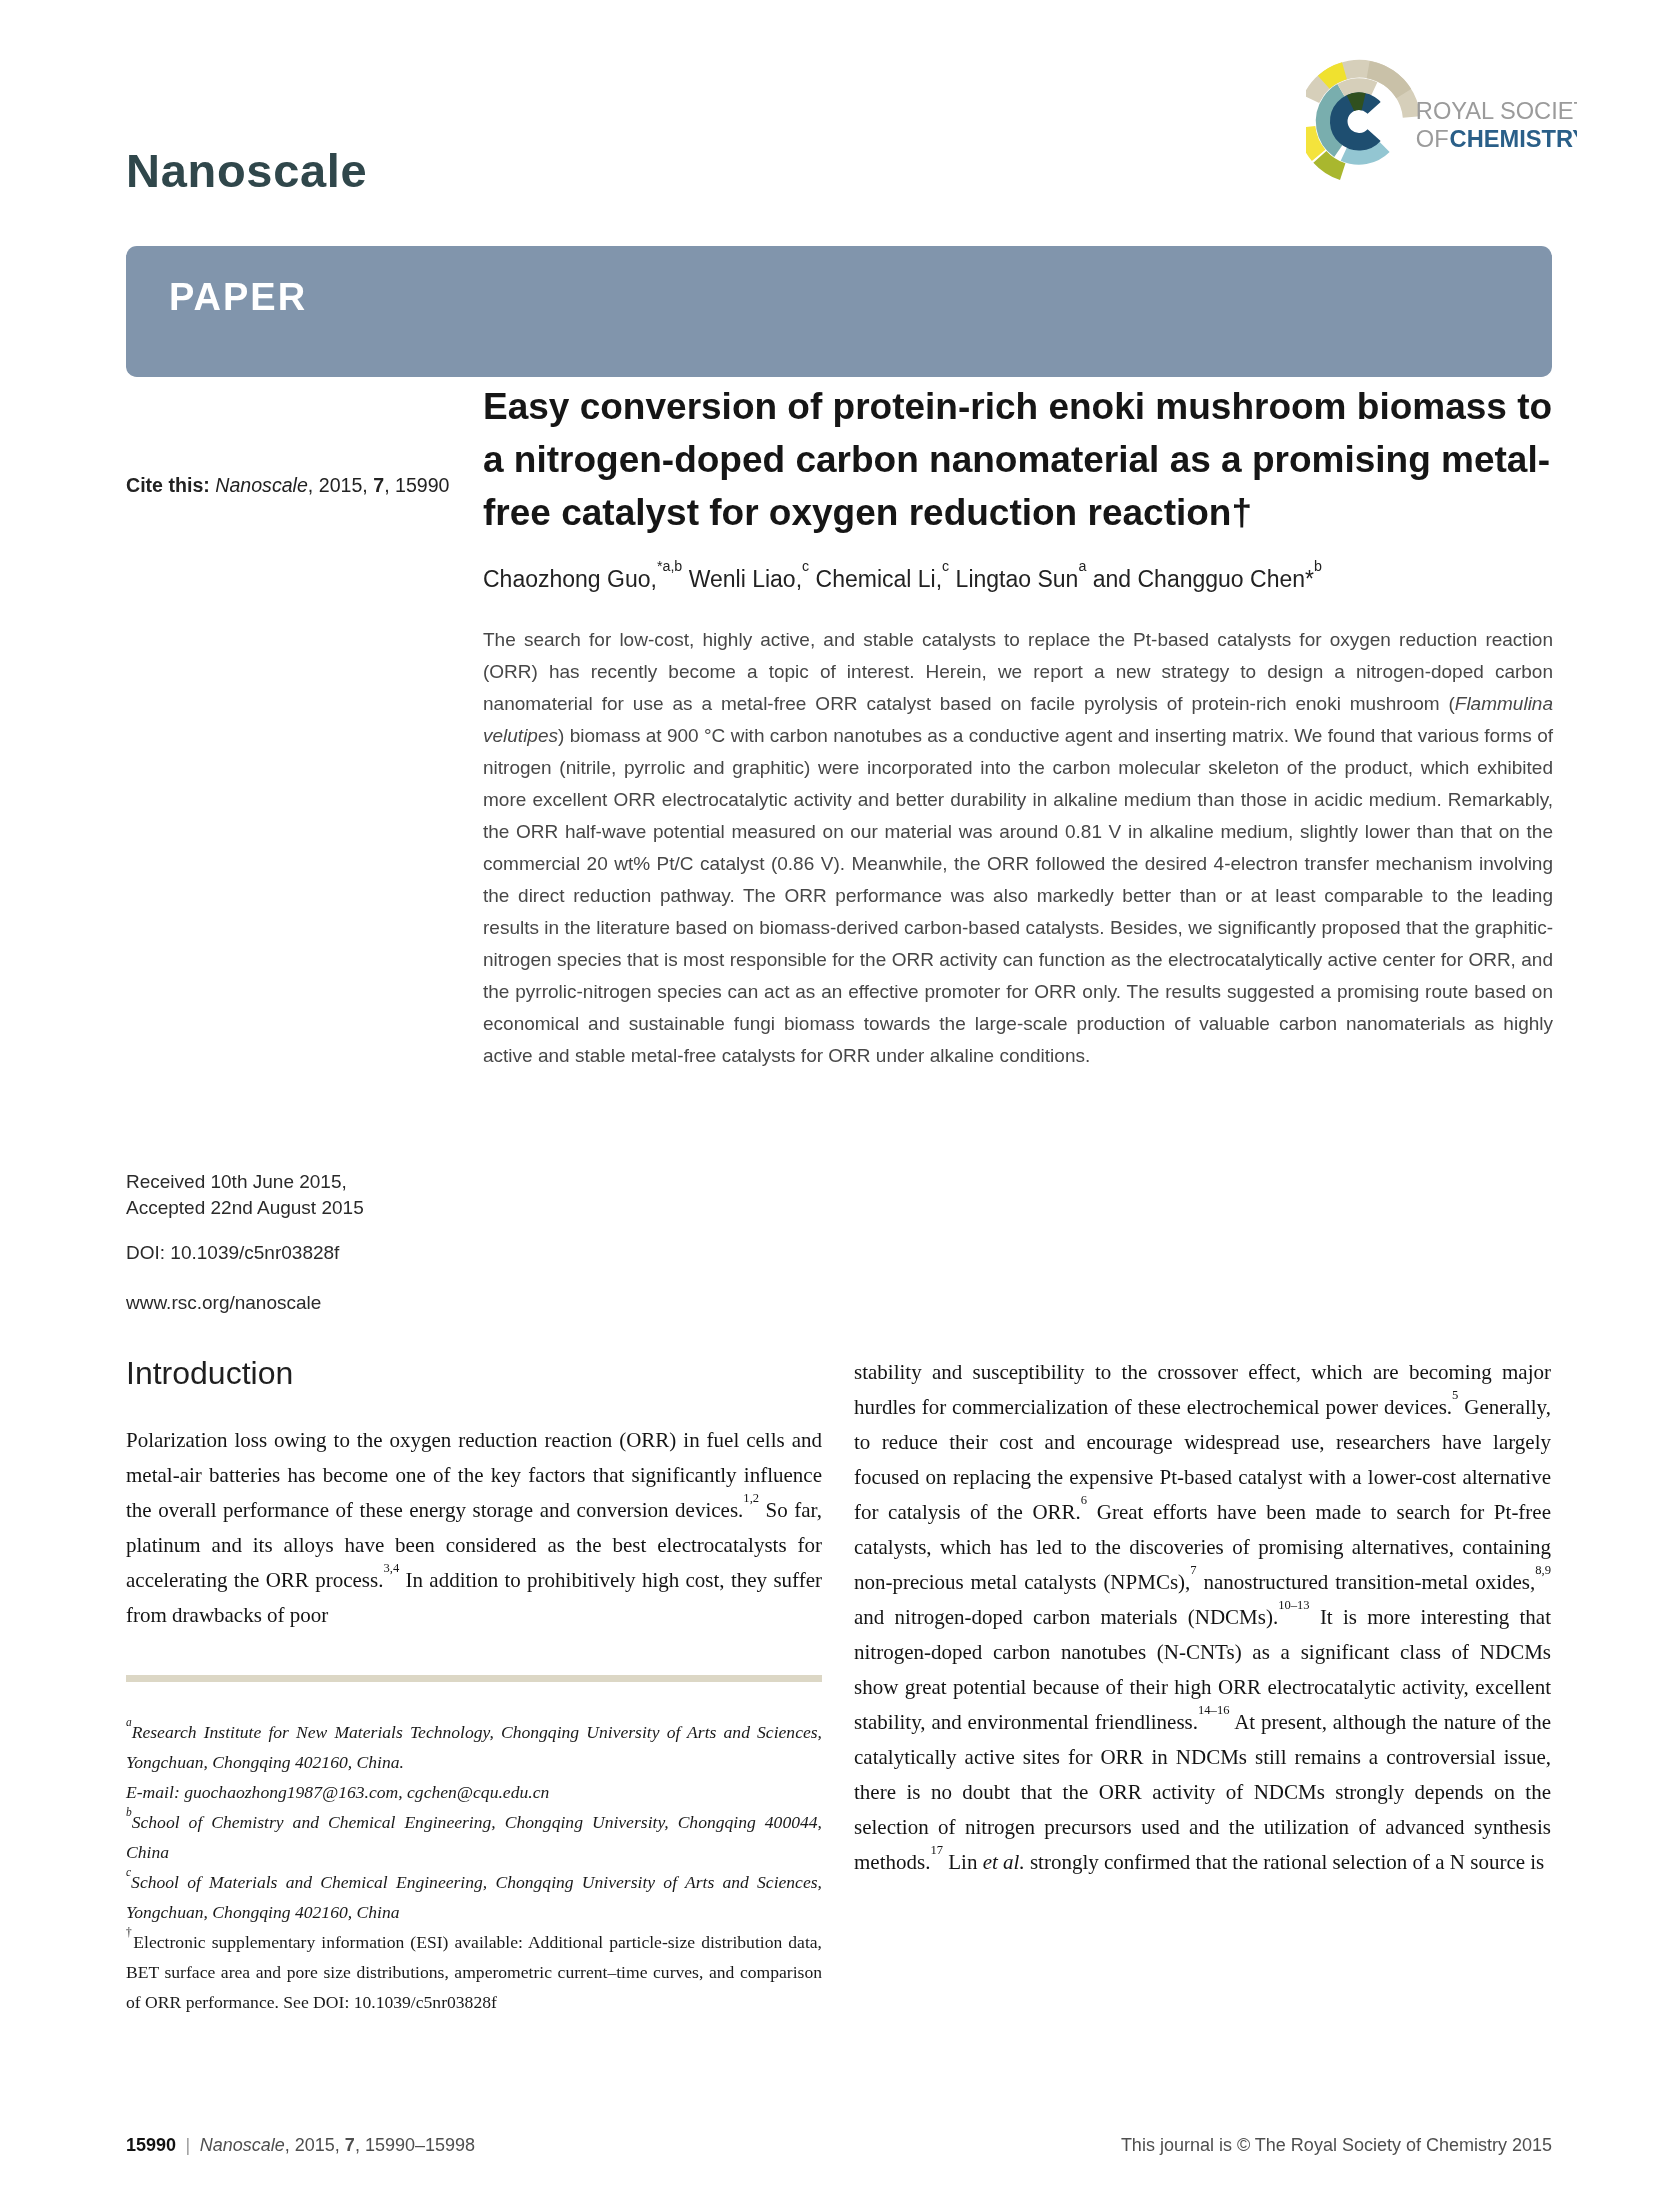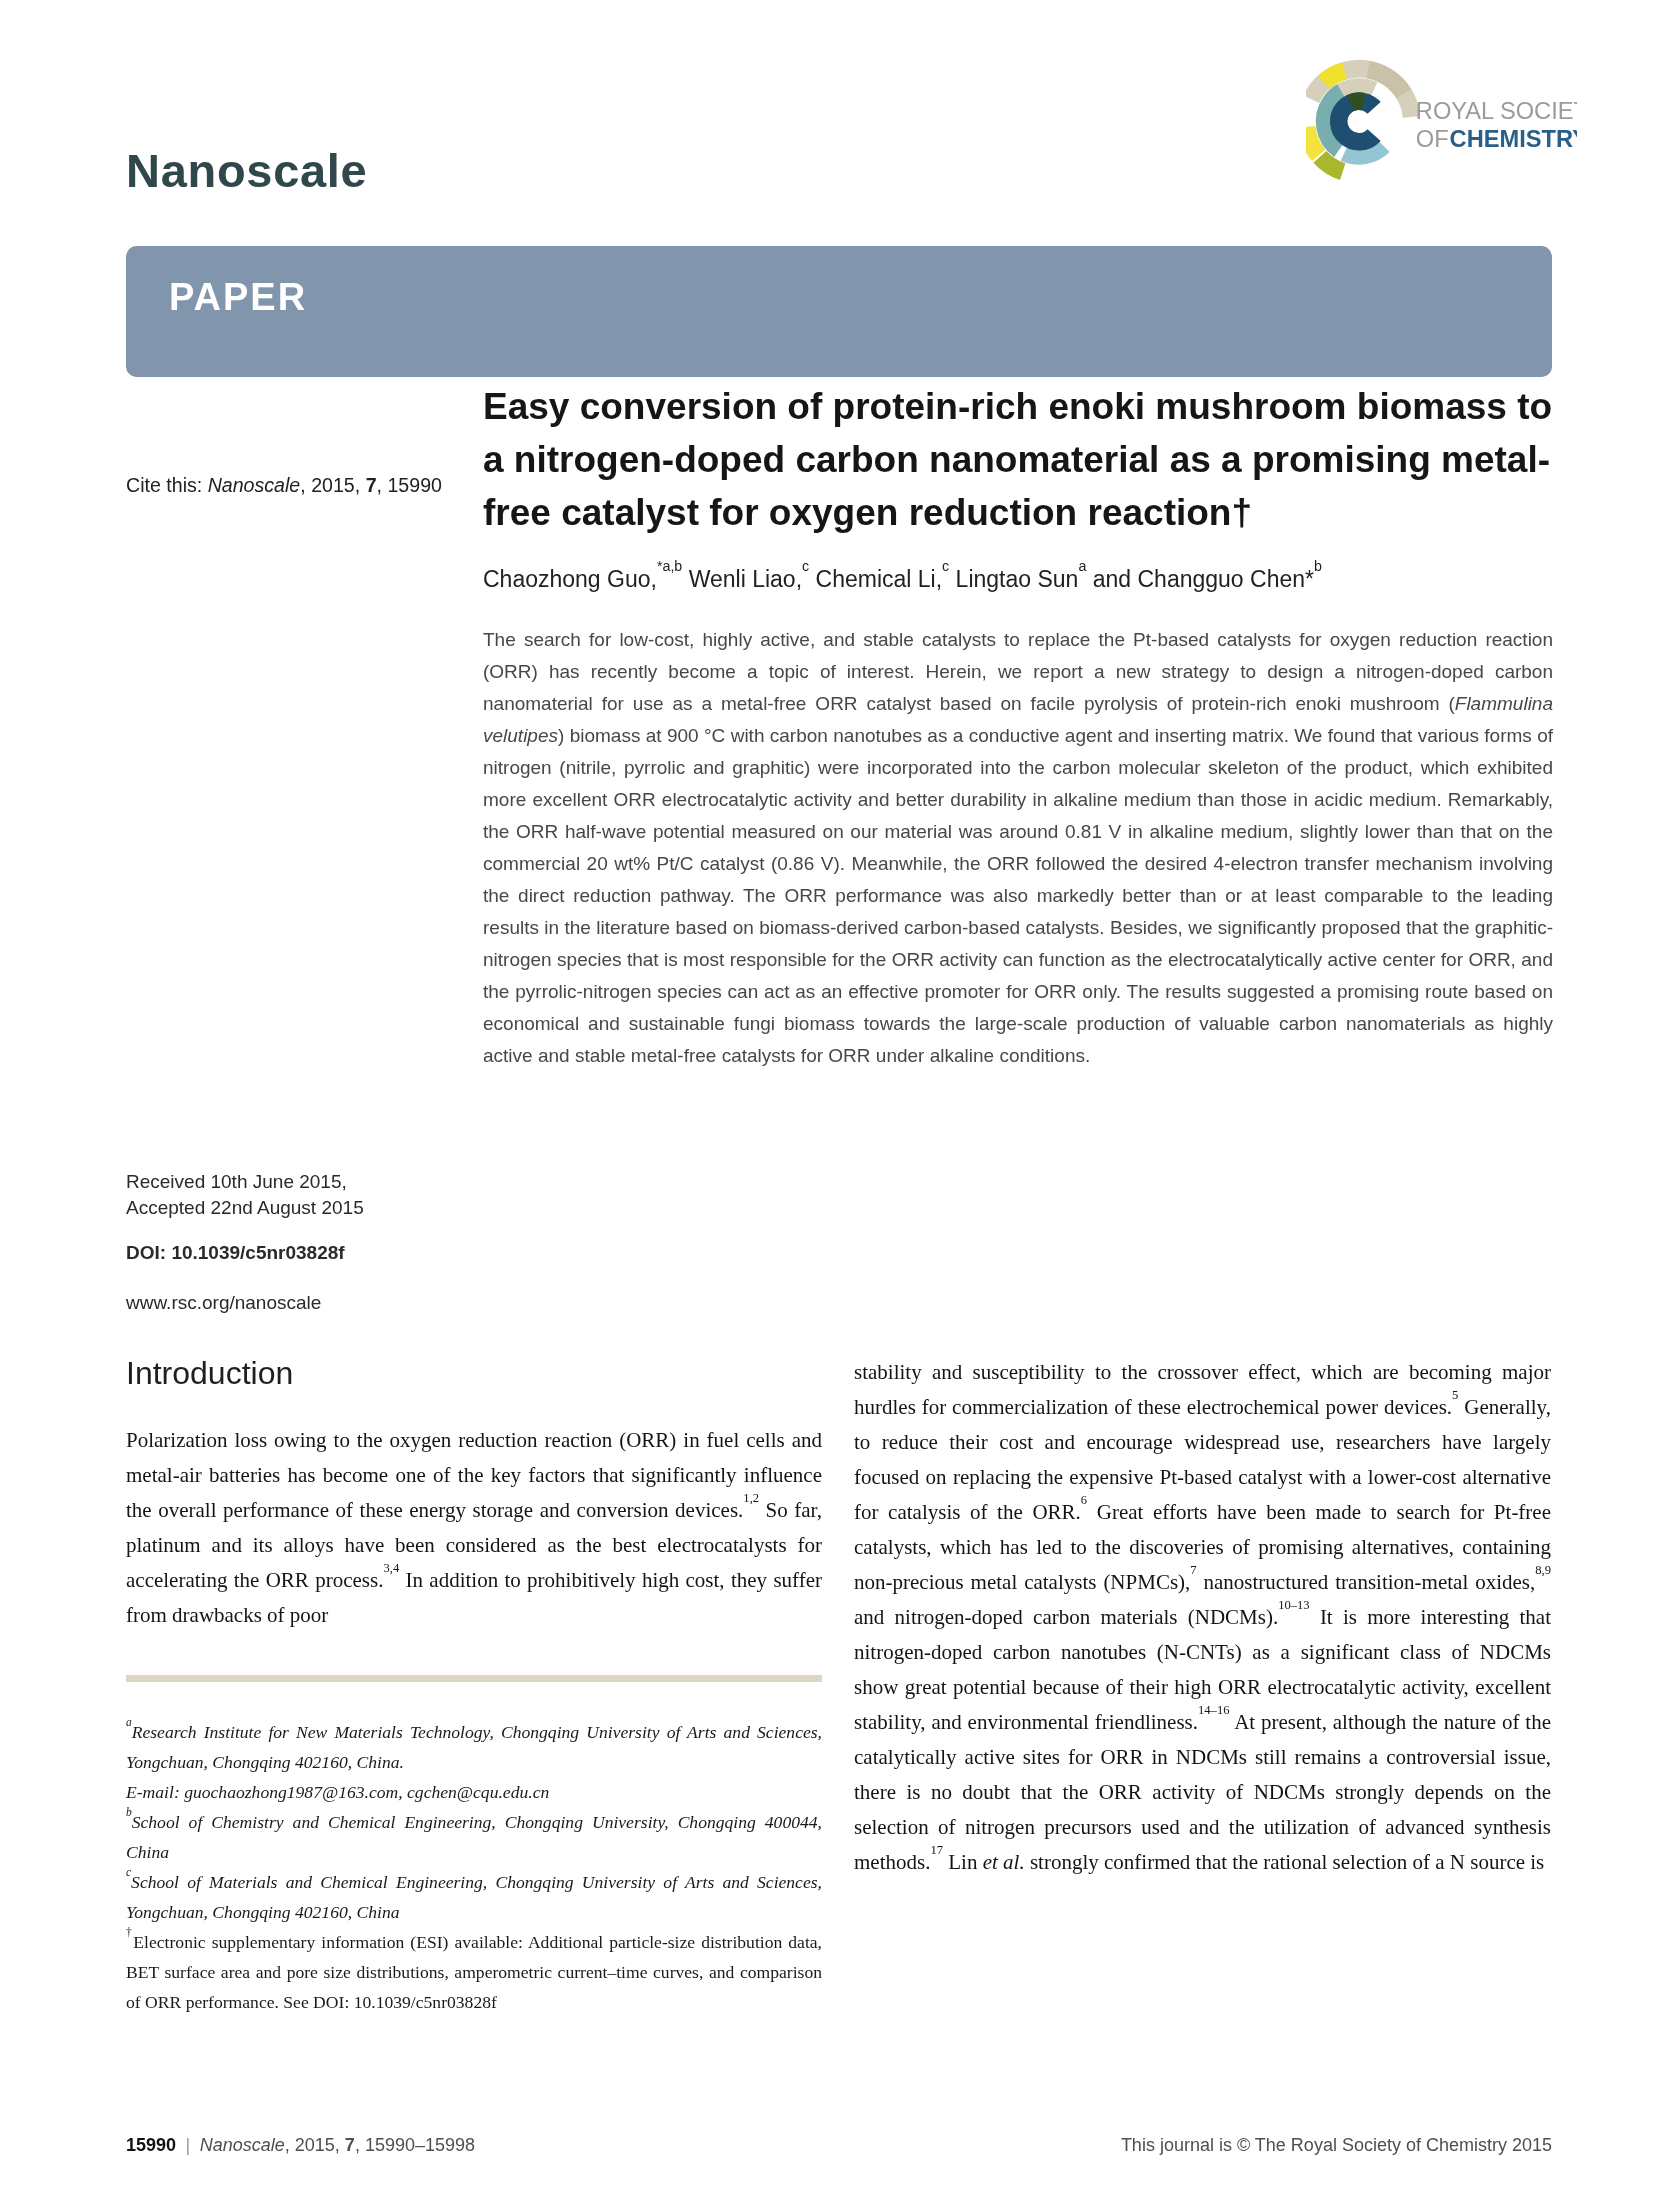--- a/index.html
+++ b/index.html
@@ -29,41 +29,41 @@
 
   
   .crossmark{position:absolute;left:126px;top:384px;width:325px;}
   .crossmark svg{float:left;}
   .cm-text{margin-left:80px;padding-top:15px;}
   .cm-title{font-family:"Liberation Serif",serif;font-size:22px;color:#2b2b2b;}
   .cm-sub{font-size:17.6px;color:#8a8a8a;margin-top:4px;}
   .cm-arrow{color:#c0392b;font-weight:bold;margin-right:4px;}
 
   .cite-line{position:absolute;left:126px;top:474px;margin:0;font-size:19.6px;color:#222;}
-  .cite-label{font-weight:normal;text-align:center;}
+  .cite-label{font-weight:bold;text-align:center;}
   .cite-journal{font-style:italic;}
   .cite-volume{font-weight:bold;}
 
   
   .title-block{position:absolute;left:483px;top:380px;width:1070px;}
   .article-title{
     margin:0;font-size:37px;line-height:53px;font-weight:bold;color:#161616;
     letter-spacing:0px;
   }
   .authors{margin:27px 0 0 0;font-size:23px;color:#222;}
   .authors sup{font-size:0.62em;line-height:0;position:relative;top:-0.55em;}
   .abstract{
     margin:31px 0 0 0;font-size:19px;line-height:32px;color:#474747;
     text-align:justify;
   }
 
   
   .received-block{position:absolute;left:126px;top:1129px;width:325px;font-size:19px;color:#2a2a2a;margin-top:40px;}
   .received-block p{margin:0;line-height:26px;}
-  .received-block .doi{margin-top:19px;font-weight:bold;}
+  .received-block .doi{margin-top:19px;}
   .received-block .site{margin-top:24px;}
 
   
   .columns{position:absolute;left:126px;top:1355px;width:1426px;display:flex;}
   .col-left{width:696px;margin-right:32px;}
   .col-right{width:697px;}
   .section-heading{
     margin:0 0 31px 0;font-size:32px;font-weight:normal;color:#1f1f1f;
     font-family:"Liberation Sans",sans-serif;
   }

